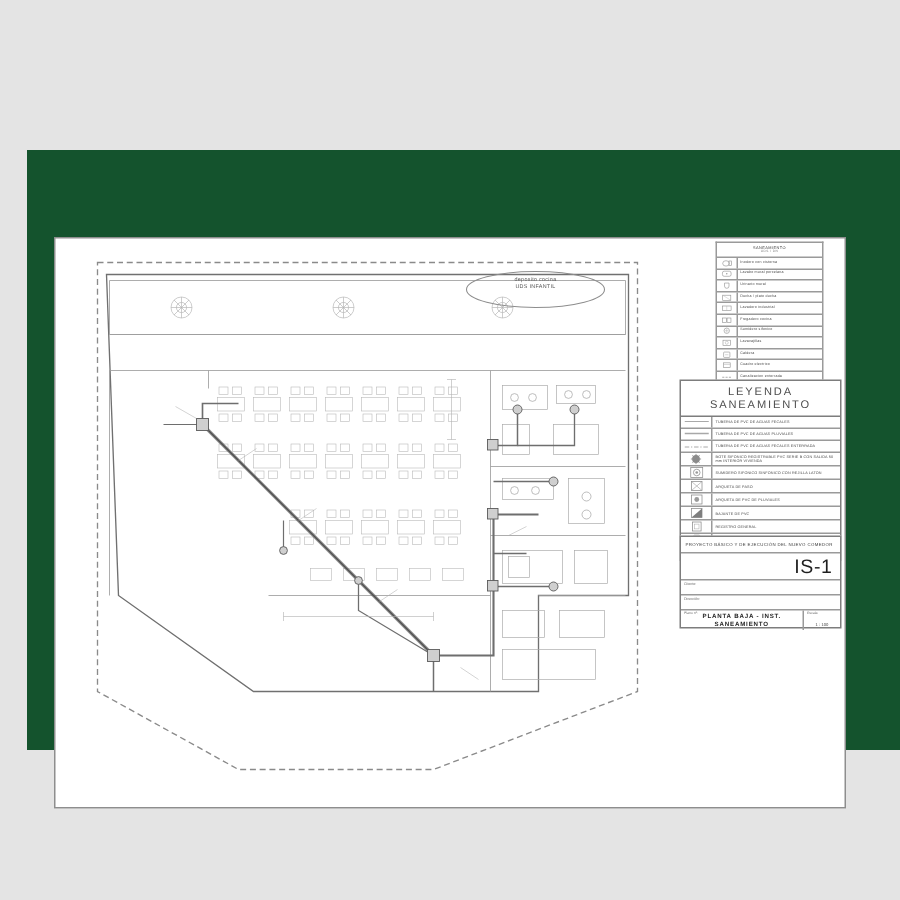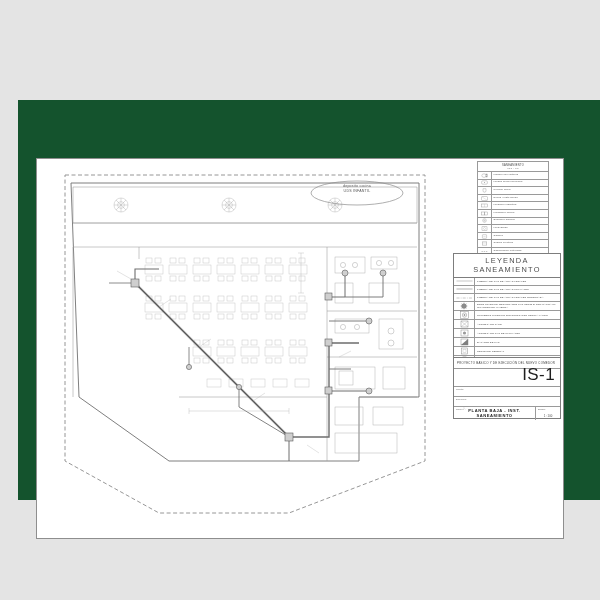--- a/index.html
+++ b/index.html
@@ -87,21 +87,21 @@
   #tb-project{
     height:10px;border-bottom:1px solid #9a9a9a;
     font-size:2.9px;color:#3d3d3d;letter-spacing:.25px;
     display:flex;align-items:center;padding-left:3px;
   }
   #tb-sheetrow{
     height:16px;border-bottom:1px solid #9a9a9a;
     display:flex;align-items:flex-end;justify-content:flex-end;
     padding:0 5px 1px 0;
   }
-  #tb-sheetno{font-size:17px;color:#1f1f1f;letter-spacing:.4px;margin-top:10px;}
+  #tb-sheetno{font-size:13px;color:#1f1f1f;letter-spacing:.4px;margin-top:10px;}
   .tbfield{
     height:9px;border-bottom:1px solid #9a9a9a;position:relative;
     display:flex;align-items:flex-end;
   }
   .tbfield .cap{
     font-size:2.4px;color:#6d6d6d;position:absolute;left:2px;top:.6px;
   }
   #tb-bottom{
     height:13px;display:flex;align-items:flex-end;position:relative;
   }

